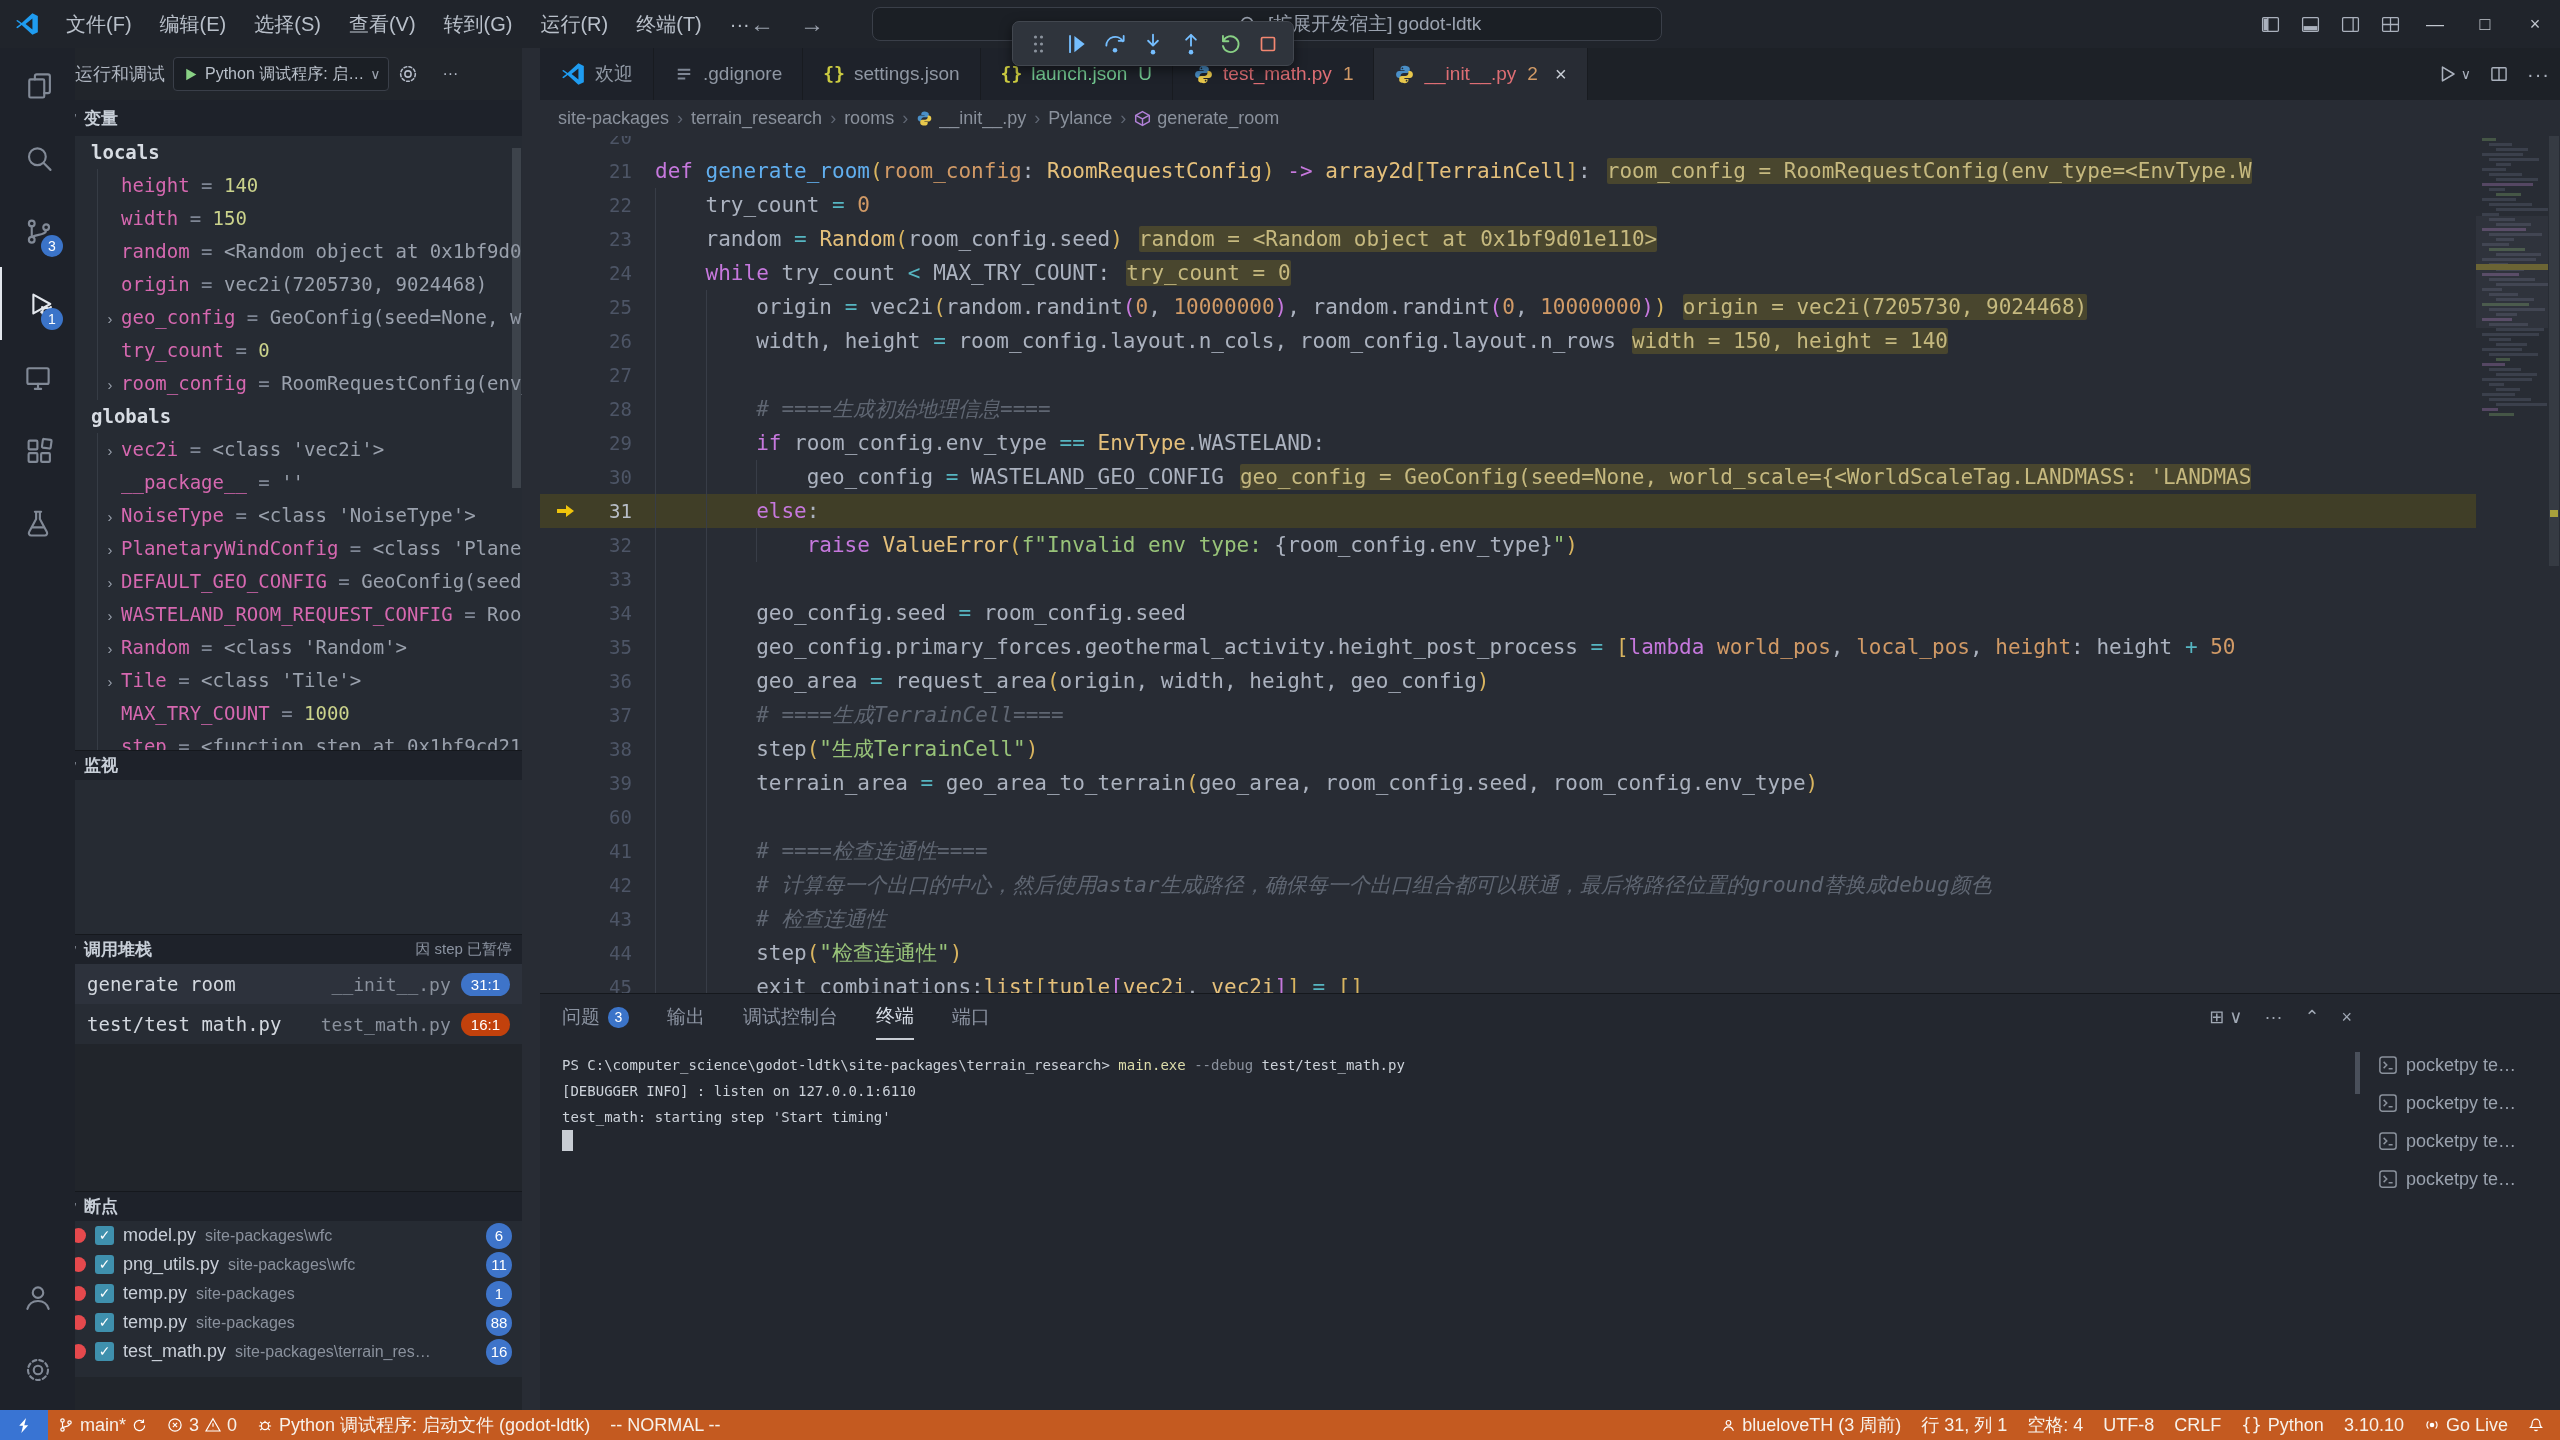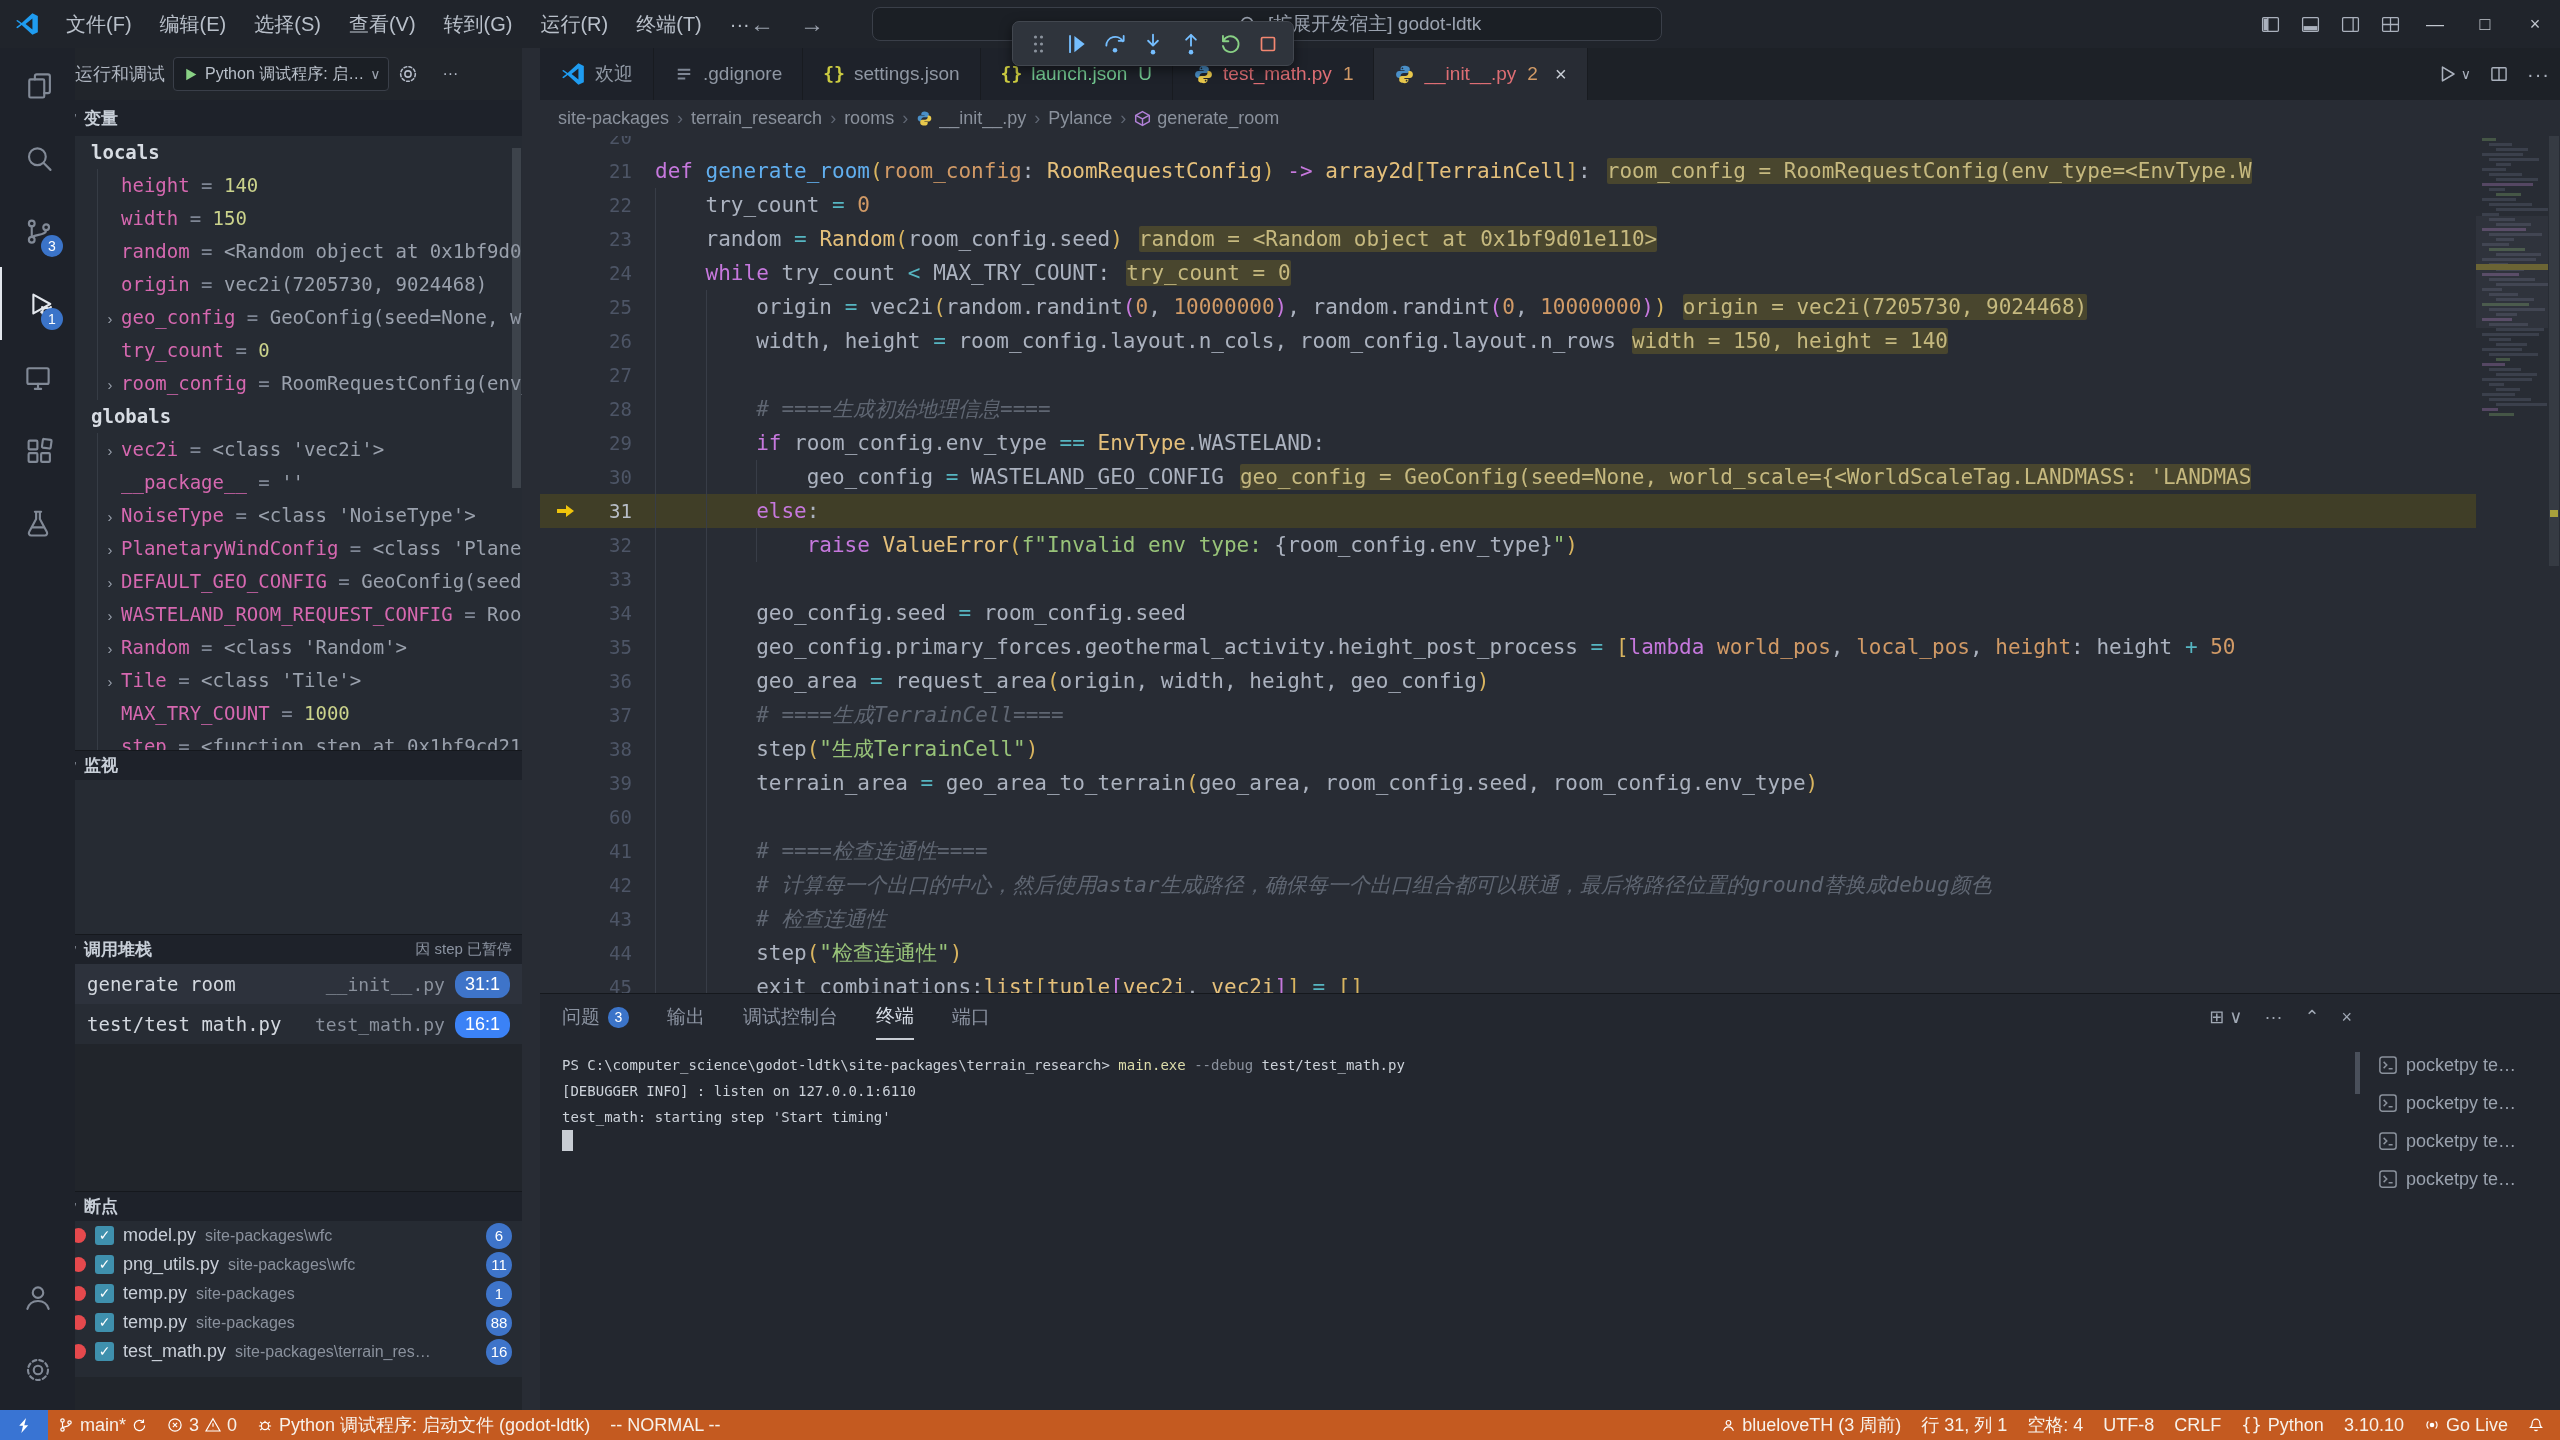--- a/index.html
+++ b/index.html
@@ -63,24 +63,24 @@
   .vname { color:#d668b0; } .veq { color:#7e8694; } .vnum { color:#cbd38c; } .vobj { color:#9aa1ad; }
   #sidebar-scroll { position:absolute; right:1px; top:100px; width:9px; height:340px; background:rgba(121,128,140,.28); }
 
   #watch-body { height:154px; background:#262b33; }
   #callstack-body { height:227px; background:#21252b; }
   .cs-row { height:40px; display:flex; align-items:center; padding:0 12px 0 30px;
     font-family:"DejaVu Sans Mono", monospace; }
   .cs-row.sel { background:#2d323c; }
   .cs-fn { color:#d3d8df; font-size:19px; white-space:nowrap; overflow:hidden; }
   .cs-file { margin-left:auto; color:#8a919d; font-size:18px; padding-right:10px; }
-  .cs-badge { background:#3e74c9; color:#fff; border-radius:12px; font-size:18px; padding:3px 10px;
+  .cs-badge { background:#3e74c9; color:#fff; border-radius:12px; font-size:15px; padding:3px 10px;
     font-family:"Liberation Sans",sans-serif; }
   .cs-row:nth-child(2) { background:#272c34; }
-  .cs-row:nth-child(2) .cs-badge { background:#3b82f6; }
+  .cs-row:nth-child(2) .cs-badge { background:#c2410c; }
 
   #bp-body { background:#262b33; height:156px; }
   .bp-row { height:29px; display:flex; align-items:center; padding:0 10px 0 14px; gap:9px; }
   .bp-dot { width:15px; height:15px; border-radius:50%; background:#e5494d; flex:none; }
   .bp-check { width:19px; height:19px; border-radius:3px; background:#3f90ad; color:#fff; font-size:14px;
     line-height:19px; text-align:center; flex:none; }
   .bp-file { color:#c9cfd8; font-size:18px; white-space:nowrap; }
   .bp-path { color:#8a919d; font-size:16px; white-space:nowrap; overflow:hidden; text-overflow:ellipsis; }
   .bp-badge { margin-left:auto; background:#3e74c9; color:#fff; min-width:26px; height:26px; border-radius:13px;
     font-size:15px; line-height:26px; text-align:center; flex:none; padding:0 4px; }

